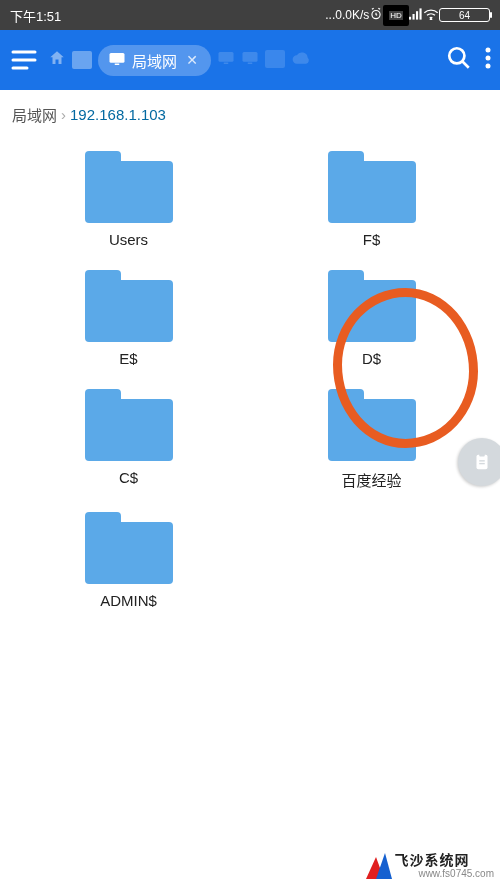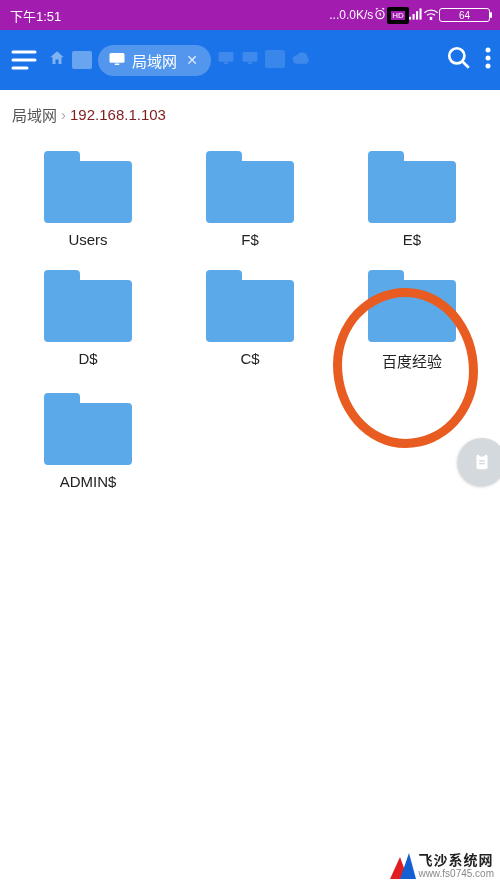--- a/index.html
+++ b/index.html
@@ -6,21 +6,21 @@
   body {
     width: 500px;
     height: 889px;
     font-family: -apple-system, "Helvetica Neue", Arial, "Noto Sans CJK SC", sans-serif;
     background: #fff;
     position: relative;
     overflow: hidden;
   }
   .status-bar {
     height: 30px;
-    background: #a21caf;
+    background: #404040;
     color: #fff;
     display: flex;
     align-items: center;
     padding: 0 10px;
     font-size: 13px;
   }
   .status-left { flex: 1; }
   .status-right { display: flex; align-items: center; gap: 0; font-size: 12px; }
   .app-bar {
     height: 60px;
@@ -69,24 +69,24 @@
   .breadcrumb {
     padding: 14px 12px;
     font-size: 15px;
     color: #555;
     display: flex;
     align-items:center;
     gap:4px;
   }
   .breadcrumb .root { color:#555; }
   .breadcrumb .sep { color:#aaa; }
-  .breadcrumb .current { color:#7f1d1d; }
+  .breadcrumb .current { color:#0369a1; }
   .grid {
     display: grid;
-    grid-template-columns: repeat(3, 1fr);
+    grid-template-columns: repeat(2, 1fr);
     gap: 22px 10px;
     padding: 12px 12px;
   }
   .folder {
     display: flex;
     flex-direction: column;
     align-items: center;
     gap: 8px;
   }
   .folder-icon {
@@ -144,21 +144,21 @@
     align-items:center;
     gap:2px;
     font-size:14px;
   }
   .watermark .logo {
     width:26px; height:26px;
     position:relative;
   }
   .watermark .txt { display:flex; flex-direction:column; line-height:1.1; }
   .watermark .txt .main { font-weight:600; color:#222; letter-spacing:1px; }
-  .watermark .txt .sub { font-size:10px; color:#888; }
+  .watermark .txt .sub { font-size:10px; color:#888;margin-left:24px; }
   .battery {
     display:inline-flex; align-items:center;
     border:1px solid #fff; border-radius:3px;
     padding:0 19px; font-size:10px; height:14px;
     position:relative;
   }
   .battery::after {
     content:""; position:absolute; right:-3px; top:3px;
     width:2px; height:6px; background:#fff; border-radius:1px;
   }
@@ -169,21 +169,21 @@
 <div class="status-bar">
   <div class="status-left">下午1:51</div>
   <div class="status-right">
     <span>...0.0K/s</span>
     <span>
       <svg width="14" height="14" viewBox="0 0 24 24" fill="none" stroke="white" stroke-width="2">
           <circle cx="12" cy="13" r="7"></circle>
           <path d="M12 10v3l2 1M5 4l3-2M19 4l-3-2"></path>
         </svg>
     </span>
-    <span style="border:4px solid #000000;font-size:8px;padding:0 1px;border-radius:2px;">HD</span>
+    <span style="border:6px solid #000000;font-size:8px;padding:0 1px;border-radius:2px;">HD</span>
     <span>
       <svg width="14" height="12" viewBox="0 0 20 16" fill="white">
           <rect x="0" y="12" width="3" height="4"></rect>
           <rect x="5" y="8" width="3" height="8"></rect>
           <rect x="10" y="4" width="3" height="12"></rect>
           <rect x="15" y="0" width="3" height="16"></rect>
         </svg>
     </span>
     <span>
       <svg width="16" height="12" viewBox="0 0 24 18" fill="none" stroke="white" stroke-width="2">

